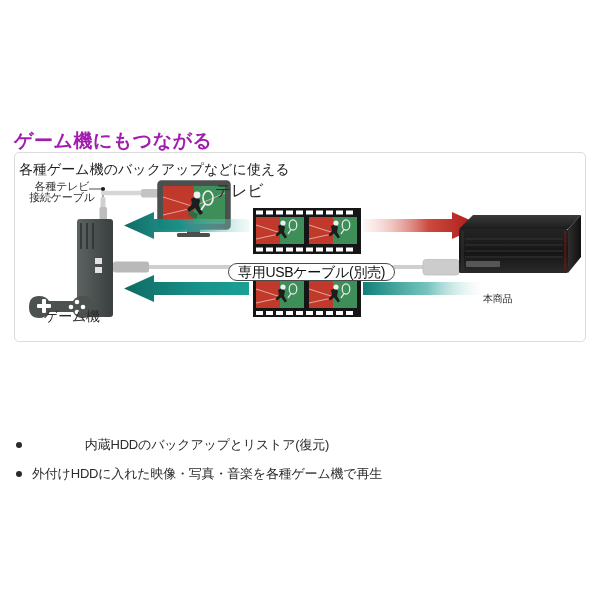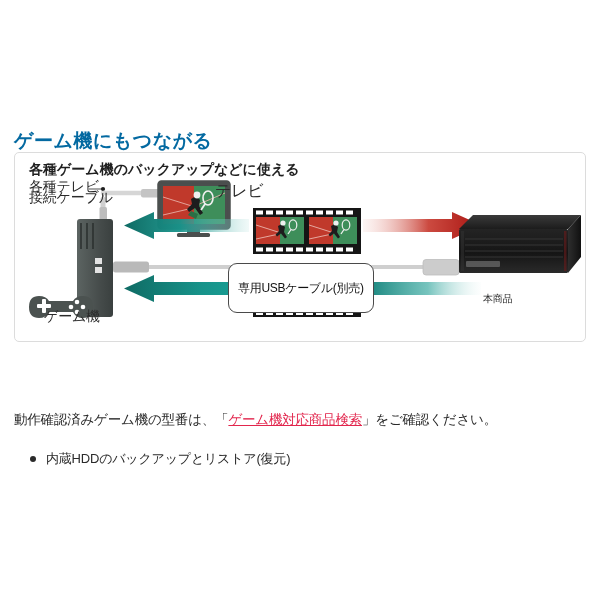--- a/index.html
+++ b/index.html
@@ -21,80 +21,80 @@
   }
 
   
   .section-title {
     position: absolute;
     left: 14px;
     top: 112px;
     font-size: 19px;
     font-weight: bold;
     letter-spacing: 0.5px;
-    color: #0369a1;
+    color: #a21caf;
     white-space: nowrap;
     text-align: right;
   }
 
   
   .card {
     position: absolute;
     left: 14px;
     top: 152px;
     width: 572px;
     height: 190px;
     border: 1px solid #dcdcdc;
     border-radius: 5px;
     background: #ffffff;
     box-sizing: border-box;
   }
   .card-title {
     position: absolute;
-    left: 14px;
+    left: 4px;
     top: 8px;
     font-size: 14px;
-    font-weight: bold;
+    font-weight: normal;
     color: #1f1f1f;
     white-space: nowrap;
   }
 
   
   .diagram {
     position: absolute;
     left: 0;
     top: 0;
     width: 572px;
     height: 190px;
   }
 
   
   .dlabel {
     position: absolute;
-    font-size: 14px;
+    font-size: 11px;
     color: #2b2b2b;
     line-height: 11px;
     white-space: nowrap;
     letter-spacing: -0.2px;
   }
   .lbl-cable { left: 14px; top: 28px; text-align: center; width: 66px;}
   .lbl-tv    { left: 200px; top: 32px; font-size: 16px; }
   .lbl-game  { left: 22px; top: 158px; width: 70px; text-align:center; font-size: 14px;}
   .lbl-prod  { left: 468px; top: 140px; width: 70px; font-size: 10px;}
 
   .usb-pill {
     position: absolute;
     left: 213px;
     top: 110px;
     height: 16px;
-    padding: 16px 9px;
+    padding: 0 9px;
     border: 1px solid #4a4a4a;
     border-radius: 9px;
     background: #ffffff;
-    font-size: 12px;
+    font-size: 14px;
     line-height: 16px;
     color: #111;
     white-space: nowrap;
     letter-spacing: -0.3px;
     z-index: 9;
   }
 
   
   .body-line {
     position: absolute;
@@ -108,21 +108,21 @@
   .body-line.l2 { top: 397px; }
   .link-red {
     color: #e2264d;
     text-decoration: underline;
   }
 
   .bullets {
     position: absolute;
     left: 14px;
     top: 436px;
-    margin: 14px;
+    margin: 0;
     padding: 0;
     list-style: none;
     text-align: center;
   }
   .bullets li {
     font-size: 13px;
     color: #2a2a2a;
     letter-spacing: -0.2px;
     margin-bottom: 11px;
     padding-left: 18px;
@@ -389,21 +389,19 @@
         <div>各種テレビ</div>
         <div>接続ケーブル</div>
       </div>
       <div class="dlabel lbl-tv">テレビ</div>
       <div class="dlabel lbl-game">ゲーム機</div>
       <div class="dlabel lbl-prod">本商品</div>
       <div class="usb-pill">専用USBケーブル(別売)</div>
     </div>
   </div>
 
-  <p class="body-line l2">
-    <span>動作確認済みゲーム機の型番は、「</span><a class="link-red" href="#">ゲーム機対応商品検索</a><span>」をご確認ください。</span>
-  </p>
 
   <ul class="bullets">
     <li>内蔵HDDのバックアップとリストア(復元)</li>
+    <li>外付けHDDに入れた映像・写真・音楽を各種ゲーム機で再生</li>
   </ul>
 
 </div>
 
 </body></html>

